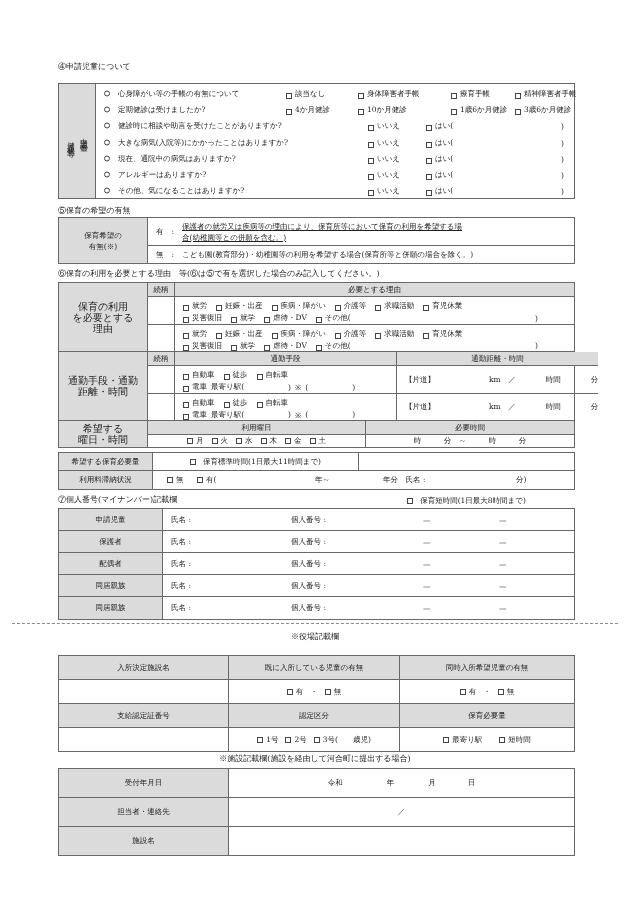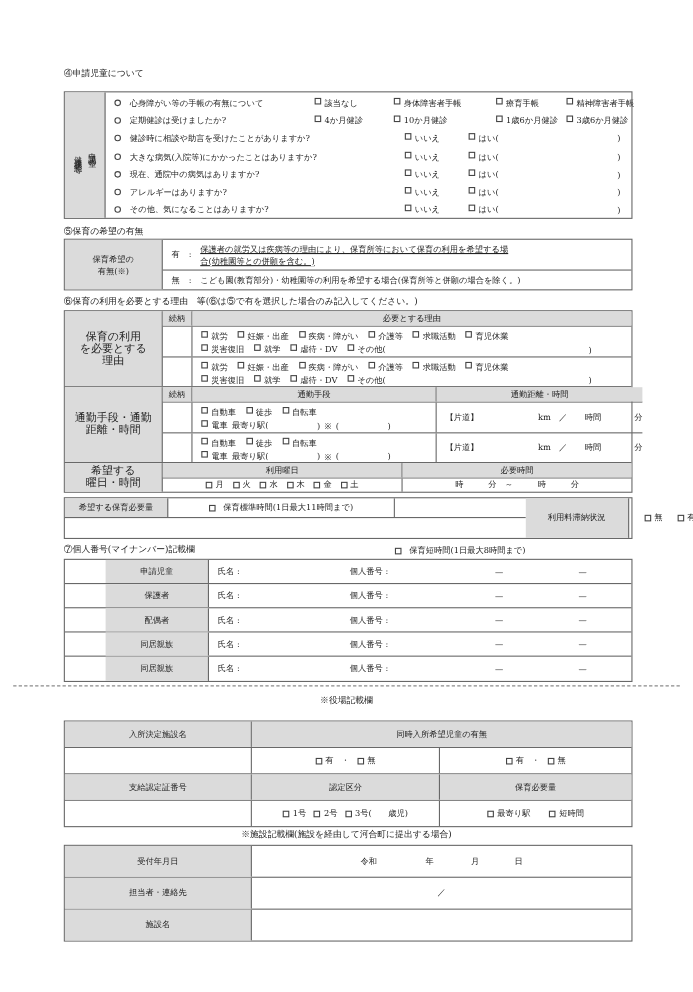--- a/index.html
+++ b/index.html
@@ -20,21 +20,21 @@
 
   
   .t4 { top:83px; height:116px; display:flex; }
   .t4-head { width:37px; border-right:1px solid #686868; display:flex; align-items:center; justify-content:center; gap:3px; }
   .vtext { writing-mode:vertical-rl; font-size:7.5px; letter-spacing:2px; }
   .t4-body { flex:1; padding-top:2px; }
   .hrow { position:relative; height:16.2px; font-size:7.5px; white-space:nowrap; }
   .hrow > span { position:absolute; top:50%; transform:translateY(-50%); }
   .hrow .ic { left:8px; }
   .hrow .q  { left:22px; }
-  .opt { display:inline-flex; align-items:flex-start; }
+  .opt { display:inline-flex; align-items:flex-end; }
   .p1 { left:190px; } .p2 { left:262px; } .p3 { left:355px; } .p4 { left:419px; }
   .pno { left:272px; } .pyes { left:330px; } .pcl { right:10px; }
 
   
   .t5 { top:217px; height:47px; display:flex; }
   .t5-head { width:89px; border-right:1px solid #686868; font-size:7.5px; white-space:pre-line; line-height:11px; }
   .t5-body { flex:1; display:flex; flex-direction:column; }
   .t5-row { display:flex; align-items:center; padding:0 8px; gap:8px; font-size:7.5px; }
   .t5-row.r1 { height:28px; border-bottom:1px solid #686868; }
   .t5-row.r2 { flex:1; }
@@ -52,42 +52,42 @@
   .cr28 { height:28px; border-bottom:1px solid #686868; }
   .cr27 { flex:1; }
   .relc { width:27px; flex:none; border-right:1px solid #686868; }
   .fill { flex:1; }
   .two-line { flex:1; padding:3px 8px 0 8px; display:flex; flex-direction:column; justify-content:center; gap:2px; }
   .cline { display:flex; align-items:center; gap:9px; height:10px; white-space:nowrap; }
   .cline .tail { margin-left:auto; margin-right:28px; }
   .meansc { width:222px; flex:none; border-right:1px solid #686868; }
   .gap36 { display:inline-block; width:36px; }
   .dist { flex:1; display:flex; align-items:center; padding-left:8px; white-space:nowrap; }
-  .dist .mkm { margin-left:32px;padding-left:22px; } .dist .mh { margin-left:16px; } .dist .mm { margin-left:30px; }
+  .dist .mkm { margin-left:32px;padding-left:22px; } .dist .mh { margin-left:30px; } .dist .mm { margin-left:30px; }
   .dayc { width:218px; flex:none; border-right:1px solid #686868; display:flex; align-items:center; justify-content:center; gap:8px; }
   .dayi { display:inline-flex; align-items:center; }
 
   
-  .amt { top:452px; height:38px; display:flex; flex-direction:row; font-size:7.5px; }
+  .amt { top:452px; height:38px; display:flex; flex-direction:column; font-size:7.5px; }
   .amt .row { display:flex; }
   .amt .row1 { height:18px; border-bottom:1px solid #686868; }
   .amt .row2 { flex:1; }
   .amt .h { width:94px; flex:none; border-right:1px solid #686868; }
   .amt .c1 { width:206px; flex:none; border-right:1px solid #686868; }
   .amt .c2 { flex:1;margin-top:48px; }
   .amt .optc { display:flex; align-items:center; justify-content:center; }
   .arrears { position:relative; flex:1; }
   .arrears > span { position:absolute; top:50%; transform:translateY(-50%); display:inline-flex; align-items:center; white-space:nowrap; }
   .a1 { left:14px; } .a2 { left:44px; } .a3 { left:162px; } .a4 { left:230px; } .a5 { left:363px; }
 
   
   .t7 { top:508px; height:112px; display:flex; flex-direction:column; font-size:7.5px; }
   .t7 .row { display:flex; height:22px; border-bottom:1px solid #686868; }
   .t7 .row:last-child { border-bottom:none; flex:1; }
-  .t7 .h { width:94px; flex:none; border-right:1px solid #686868;margin-left:37px; }
+  .t7 .h { width:104px; flex:none; border-right:1px solid #686868; }
   .t7 .c { position:relative; flex:1; }
   .t7 .c > span { position:absolute; top:50%; transform:translateY(-50%); white-space:nowrap; }
   .m1 { left:8px; } .m2 { left:128px; } .m3 { left:260px; } .m4 { left:336px; }
 
   .dashline { position:absolute; left:12px; width:606px; border-top:1px dashed #8a8a8a; }
 
   
   .off { top:655px; height:97px; display:flex; flex-direction:column; font-size:7.5px; }
   .off .row { display:flex; height:24px; border-bottom:1px solid #686868; }
   .off .row:last-child { border-bottom:none; flex:1; }
@@ -571,20 +571,21 @@
     </div>
   </div>
 
   <div class="dashline" style="top:623px"></div>
 
   <div class="center-title" style="top:632px">※役場記載欄</div>
 
   <div class="tbl off">
     <div class="row">
       <div class="c1 grey ctr">入所決定施設名</div>
+      <div class="c2 grey ctr">既に入所している児童の有無</div>
       <div class="c3 grey ctr">同時入所希望児童の有無</div>
     </div>
     <div class="row">
       <div class="c1"></div>
       <div class="c2 inlineopts">
         <span class="iop">
             <i class="cb"></i>
             <span>有</span>
           </span>
         <span>・</span>

